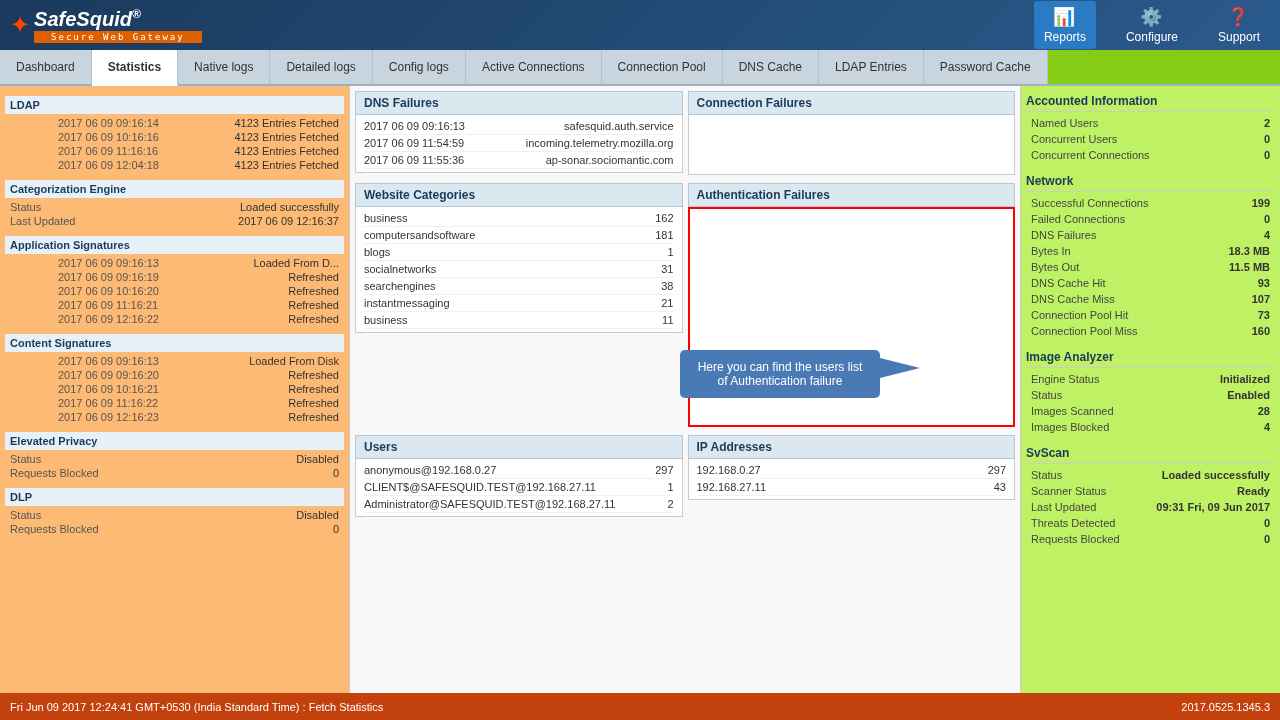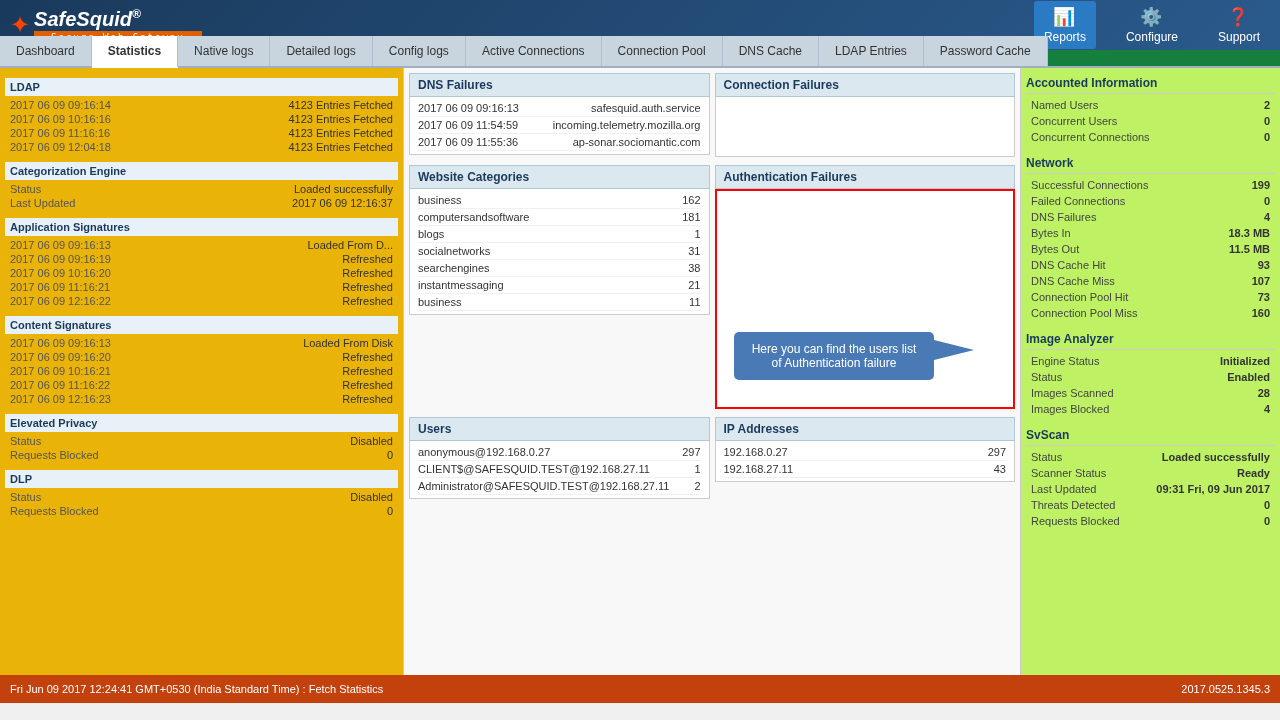--- a/index.html
+++ b/index.html
@@ -35,25 +35,24 @@
       background: #2a7ac4;
       border-radius: 3px;
     }
     .header-nav-item .nav-icon {
       font-size: 18px;
       margin-bottom: 2px;
     }
 
     
     #tab-bar {
-      background: #15803d;
+      background: #84cc16;
       display: flex;
       border-bottom: 2px solid #a0b0c0;
-      height: 18px;
-      align-items: flex-end;
+      height: 36px;
     }
     .tab {
       padding: 8px 16px;
       cursor: pointer;
       border-right: 1px solid #b0c0d0;
       white-space: nowrap;
       display: flex;
       align-items: center;
       font-size: 12px;
       background: #c8d4de;
@@ -67,23 +66,23 @@
 
     
     #main-content {
       display: flex;
       height: calc(720px - 50px - 35px - 28px);
       overflow: hidden;
     }
 
     
     #left-panel {
-      width: 404px;
+      width: 350px;
       overflow-y: auto;
-      background: #eab308;
+      background: #fdba74;
       border-right: 1px solid #ccc;
       padding: 5px;
     }
 
     .section-title {
       font-weight: bold;
       background: #e8f0f8;
       padding: 3px 5px;
       margin: 5px 0 2px 0;
       font-size: 11px;
@@ -95,20 +94,21 @@
       padding: 1px 5px;
       font-size: 11px;
     }
     .data-row .label { color: #555; }
     .data-row .value { color: #333; text-align: right; }
     .data-entry {
       display: flex;
       justify-content: space-between;
       padding: 1px 5px;
       font-size: 11px;
+      margin-left: 48px;
     }
     .data-entry .timestamp { color: #555; min-width: 130px; }
     .data-entry .entry-value { color: #333; text-align: right; }
 
     
     #middle-panel {
       flex: 1;
       overflow-y: auto;
       background: #f8f8f8;
       padding: 5px;

